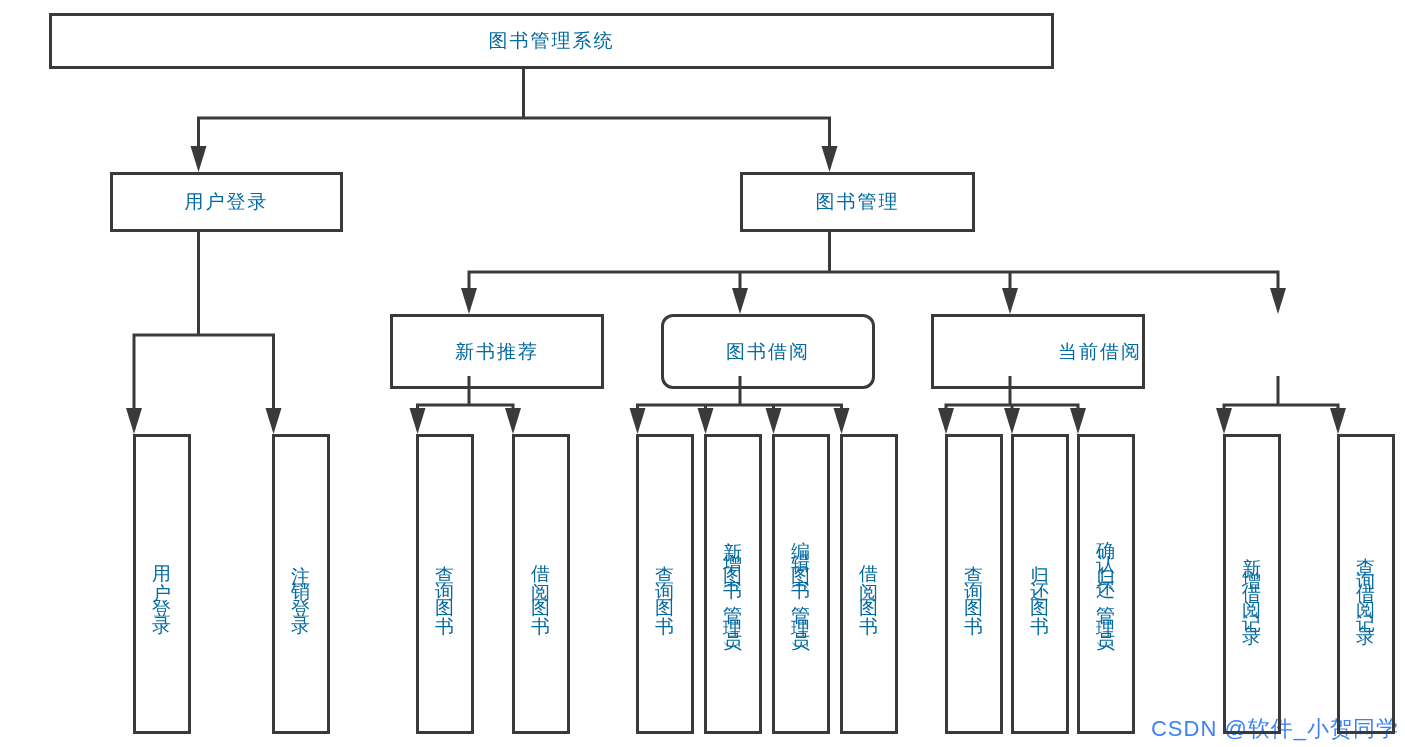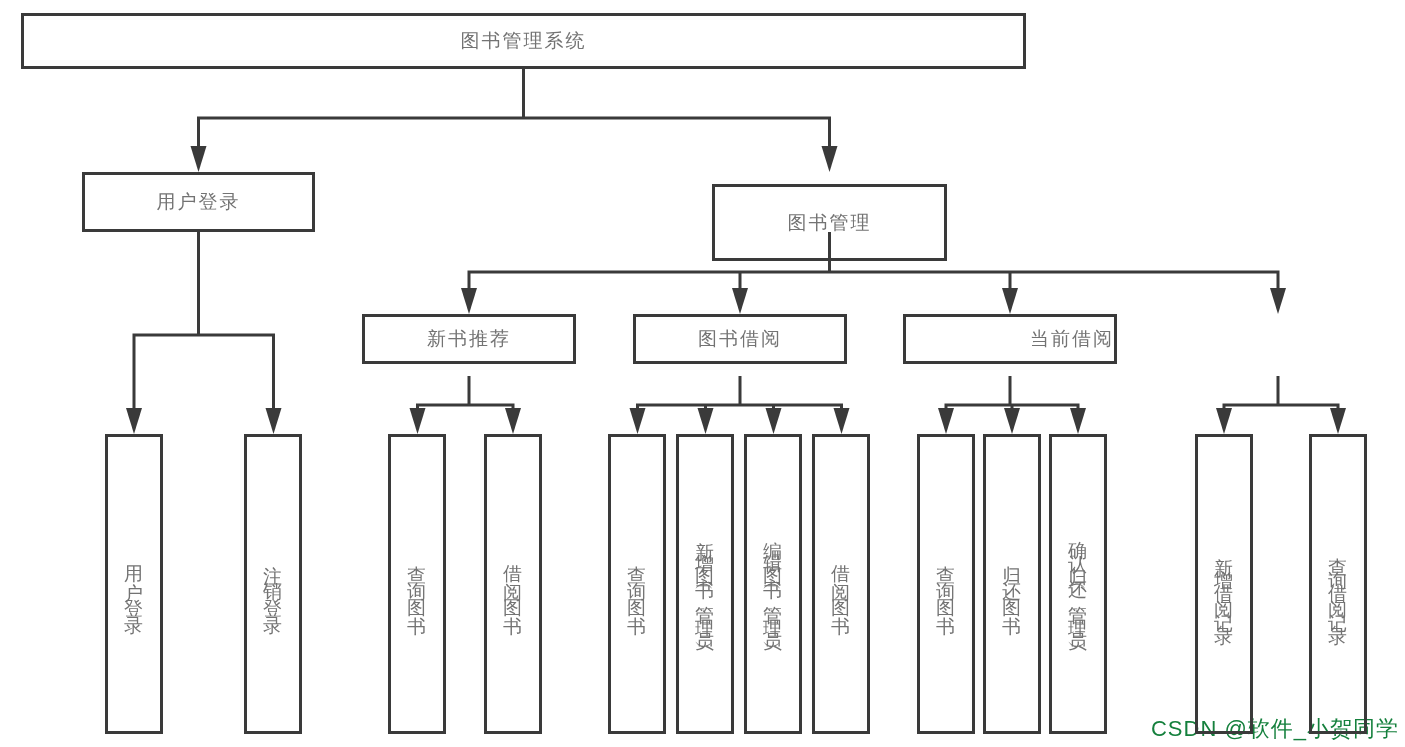--- a/index.html
+++ b/index.html
@@ -7,35 +7,35 @@
     position:relative;
     width:1405px;height:747px;
     background:#ffffff;
     font-family:"Liberation Sans","DejaVu Sans",sans-serif;
     color:#333333;
     overflow:hidden;
   }
   #connectors{position:absolute;left:0;top:0;z-index:1;}
   .wm{
     position:absolute;top:714px;right:6px;z-index:2;
-    font-size:22px;color:#15803d;letter-spacing:1px;white-space:nowrap;
+    font-size:22px;color:#3b82f6;letter-spacing:1px;white-space:nowrap;
   }
   .node{
     position:absolute;z-index:3;box-sizing:border-box;
     border:3px solid #3a3a3a;background:transparent;
     display:flex;align-items:center;justify-content:center;
-    font-size:19px;letter-spacing:2px;color:#737373;
+    font-size:19px;letter-spacing:2px;color:#0369a1;margin-left:28px;
   }
   
   .root{left:21px;top:13px;width:1005px;height:56px;}
   .l2a{left:82px;top:172px;width:233px;height:60px;}
-  .l2b{left:712px;top:184px;width:235px;height:77px;}
-  .l3{top:314px;height:50px;}
+  .l2b{left:712px;top:172px;width:235px;height:60px;}
+  .l3{top:314px;height:75px;}
   .l3a{left:362px;width:214px;}
-  .l3b{left:633px;width:214px;}
+  .l3b{left:633px;width:214px;border-radius:12px;}
   .l3c{left:903px;width:214px;justify-content:flex-end;}
   .l3d{left:1172px;width:212px;}
   
   .leaf{top:434px;width:58px;height:300px;}
   .leaf .vtxt{
     writing-mode:vertical-rl;text-orientation:mixed;
     font-size:19px;letter-spacing:17px;line-height:1;
   }
   .leaf .vtxt.len6{letter-spacing:14px;}
   .leaf .vtxt.len9{letter-spacing:13px;}

